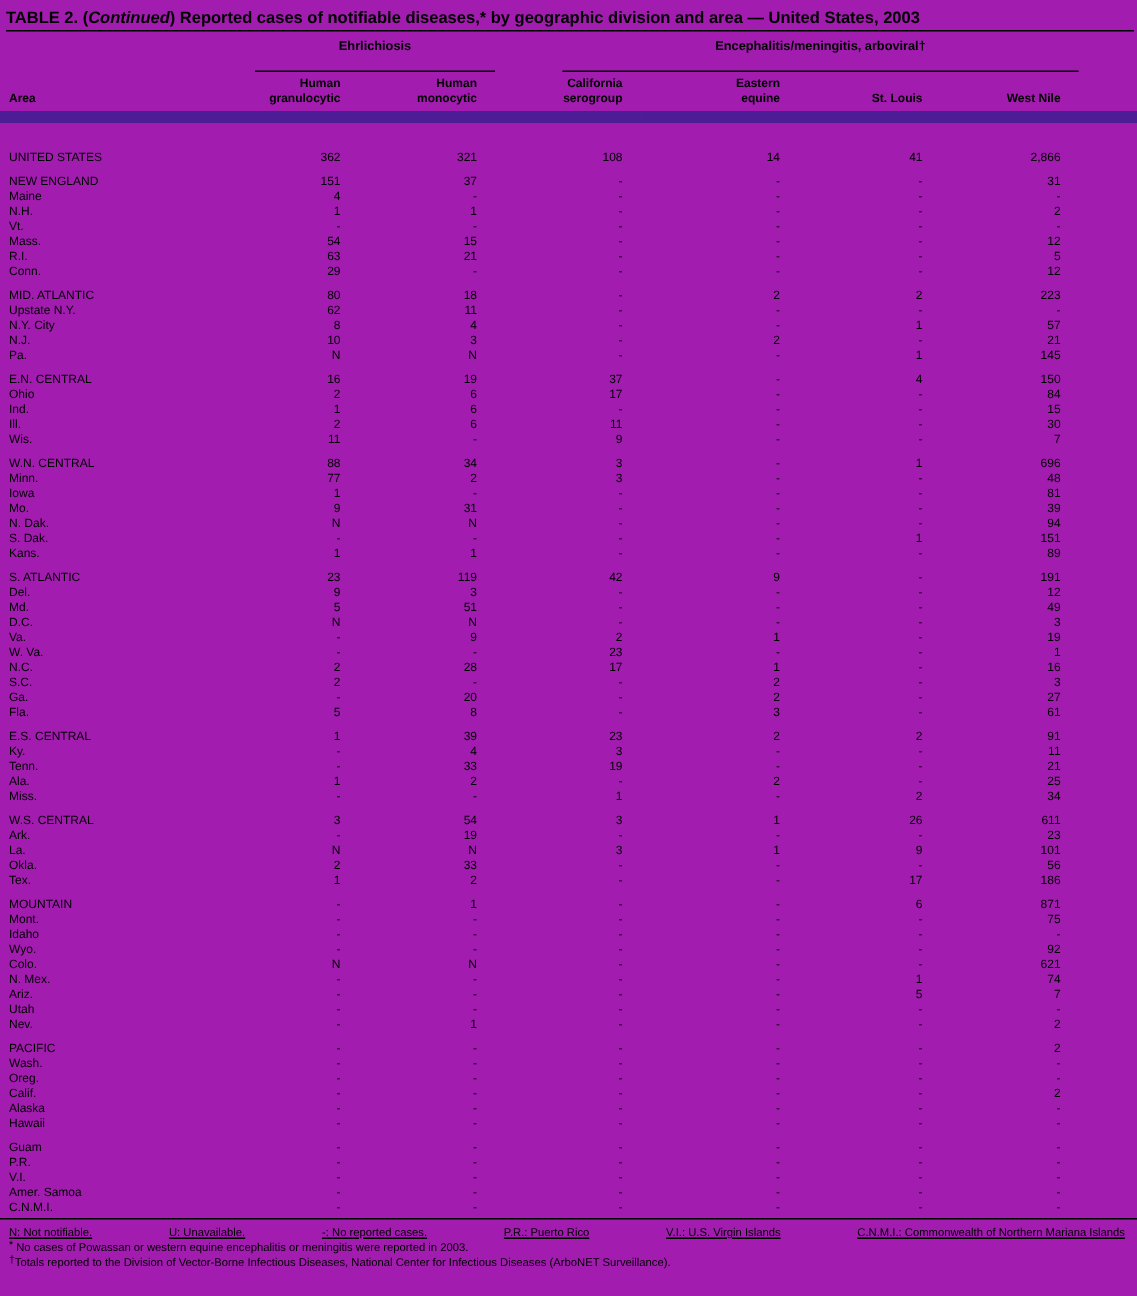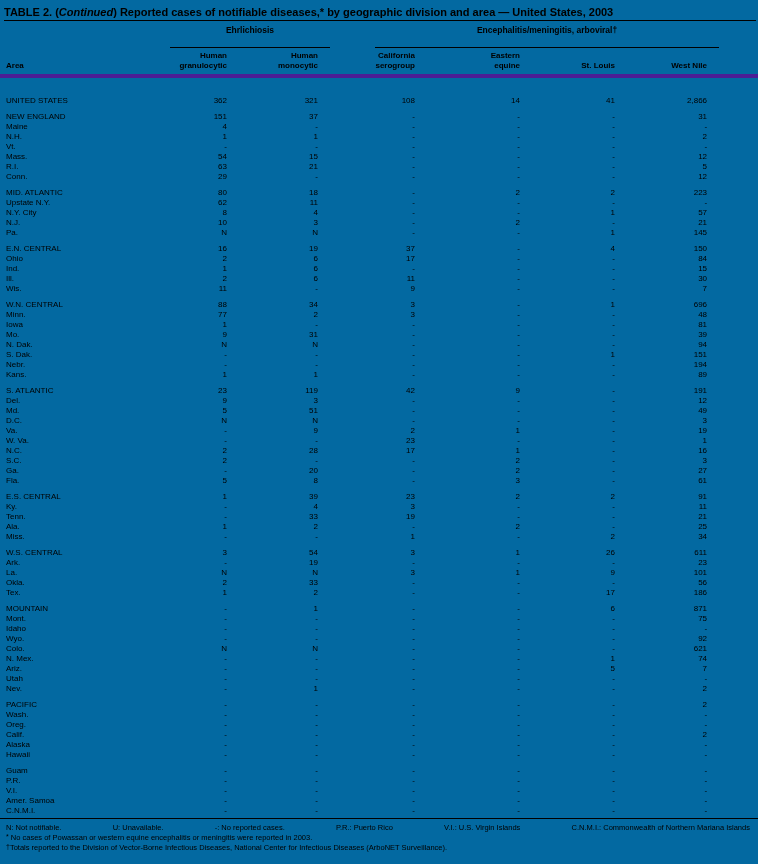--- a/index.html
+++ b/index.html
@@ -1,19 +1,19 @@
 <!DOCTYPE html>
 <html><head>
 <meta charset="utf-8">
 <style>
   * { box-sizing: border-box; }
   html, body { margin: 0; padding: 0; background: #fff; }
   .page {
     width: 758px; height: 864px;
-    background: #0369a1; color: #000;
+    background: #a21caf; color: #000;
     font-family: "Liberation Sans", sans-serif;
     position: relative; overflow: hidden;
   }
   .title-block {
     margin: 0 2px 0 4px;
     padding-top: 6px;
     font-size: 11px; font-weight: bold;
     line-height: 13px;
     border-bottom: 1.5px solid #000;
     padding-bottom: 1px;
@@ -33,21 +33,21 @@
     text-align: center;
     border-bottom: 1.25px solid #000;
     padding-bottom: 11px;
     line-height: 11px;
     font-size: 8.5px;
     white-space: nowrap;
   }
   .group-label.enceph { margin-left: 45px; }
   .sub-row th {
     vertical-align: bottom;
-    border-bottom: 4px solid #4c1d95;
+    border-bottom: 8px solid #4c1d95;
     padding: 3px 12px 3px 0;
     line-height: 10px;
     text-align: right;
     white-space: pre-line;
   }
   .sub-row th.area-th { text-align: left; padding: 3px 0 3px 6px; }
   .sub-row th.pad-th { padding: 0; }
   tbody td {
     height: 10px; line-height: 10px;
     font-size: 8px; white-space: nowrap;
@@ -56,20 +56,21 @@
   td.c-val  { text-align: right; padding-right: 12px; }
   tr.first-row td { padding-top: 18px; }
   tr.section-start td { padding-top: 6px; }
   .bottom-rule { border-top: 1.5px solid #000; margin-top: 2px; }
   .legend-line {
     display: flex;
     justify-content: space-between;
     margin: 4px 8px 0 6px;
     font-size: 7.5px; line-height: 10px;
     white-space: nowrap;
+    text-decoration: underline;
   }
   .footnote {
     margin: 0 8px 0 6px;
     font-size: 7.5px; line-height: 9.5px;
     white-space: nowrap;
   }
   .fn-sym { font-size: 7px; vertical-align: top; line-height: 8px; }
 </style>
 </head>
 <body>
@@ -352,30 +353,20 @@
           <td class="c-area">S. Dak.</td>
           <td class="c-val">-</td>
           <td class="c-val">-</td>
           <td class="c-val">-</td>
           <td class="c-val">-</td>
           <td class="c-val">1</td>
           <td class="c-val">151</td>
           <td class="c-pad"></td>
         </tr>
         <tr>
-          <td class="c-area">Nebr.</td>
-          <td class="c-val">-</td>
-          <td class="c-val">-</td>
-          <td class="c-val">-</td>
-          <td class="c-val">-</td>
-          <td class="c-val">-</td>
-          <td class="c-val">194</td>
-          <td class="c-pad"></td>
-        </tr>
-        <tr>
           <td class="c-area">Kans.</td>
           <td class="c-val">1</td>
           <td class="c-val">1</td>
           <td class="c-val">-</td>
           <td class="c-val">-</td>
           <td class="c-val">-</td>
           <td class="c-val">89</td>
           <td class="c-pad"></td>
         </tr>
         <tr class="section-start">

